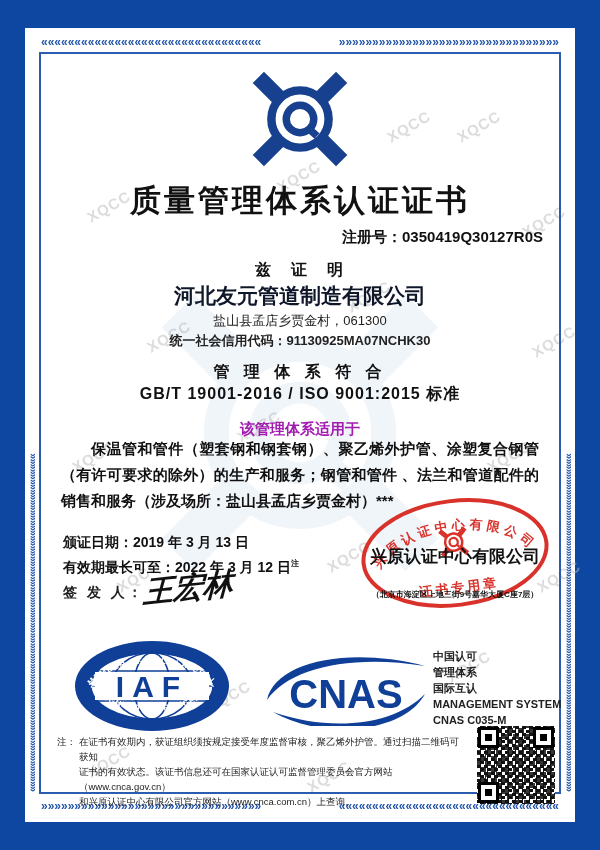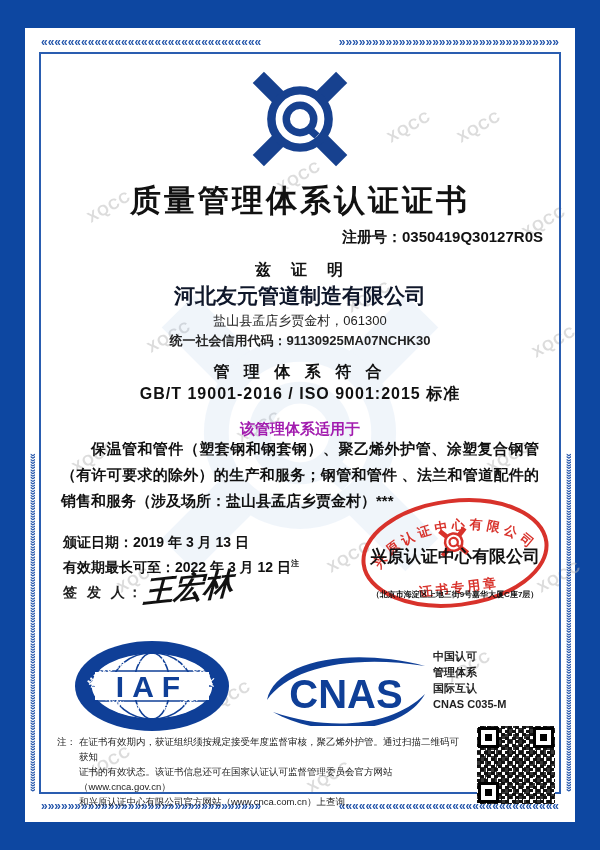--- a/index.html
+++ b/index.html
@@ -180,20 +180,21 @@
     <svg class="cnas" viewBox="0 0 166 76">
       <path d="M4,50 C12,12 84,-4 162,16 C88,4 26,18 4,50 Z" fill="#0f3f97"></path>
       <path d="M10,62 C68,82 130,76 162,44 C140,84 58,90 10,62 Z" fill="#0f3f97"></path>
       <text x="83" y="58" font-size="40" font-weight="bold" fill="#0f3f97" text-anchor="middle">CNAS</text>
     </svg>
 
     <div class="cnas-text">
       <div>中国认可</div>
       <div>管理体系</div>
       <div>国际互认</div>
+      <div class="en">MANAGEMENT SYSTEM</div>
       <div class="en">CNAS C035-M</div>
     </div>
 
     <div class="footnote">
       <span class="lbl">注：</span>
       <div class="fl">在证书有效期内，获证组织须按规定接受年度监督审核，聚乙烯外护管。通过扫描二维码可获知</div>
       <div class="fl">证书的有效状态。该证书信息还可在国家认证认可监督管理委员会官方网站（www.cnca.gov.cn）</div>
       <div class="fl">和兴原认证中心有限公司官方网站（www.cnca.com.cn）上查询。</div>
     </div>
 

